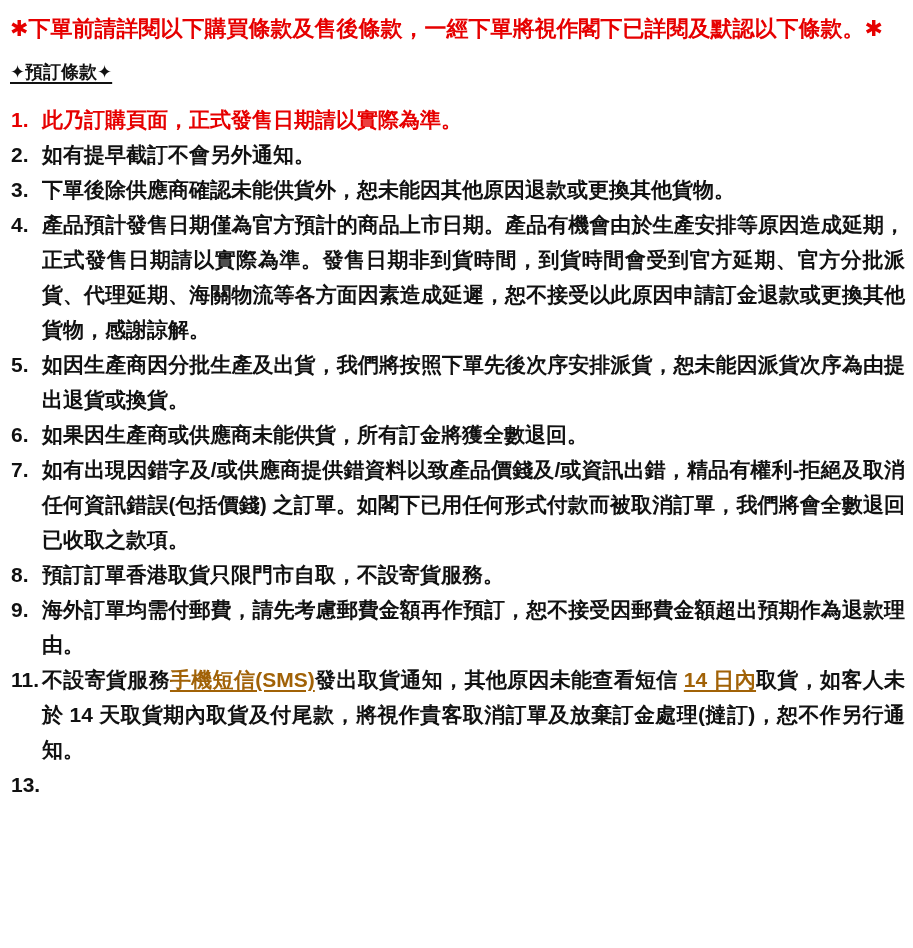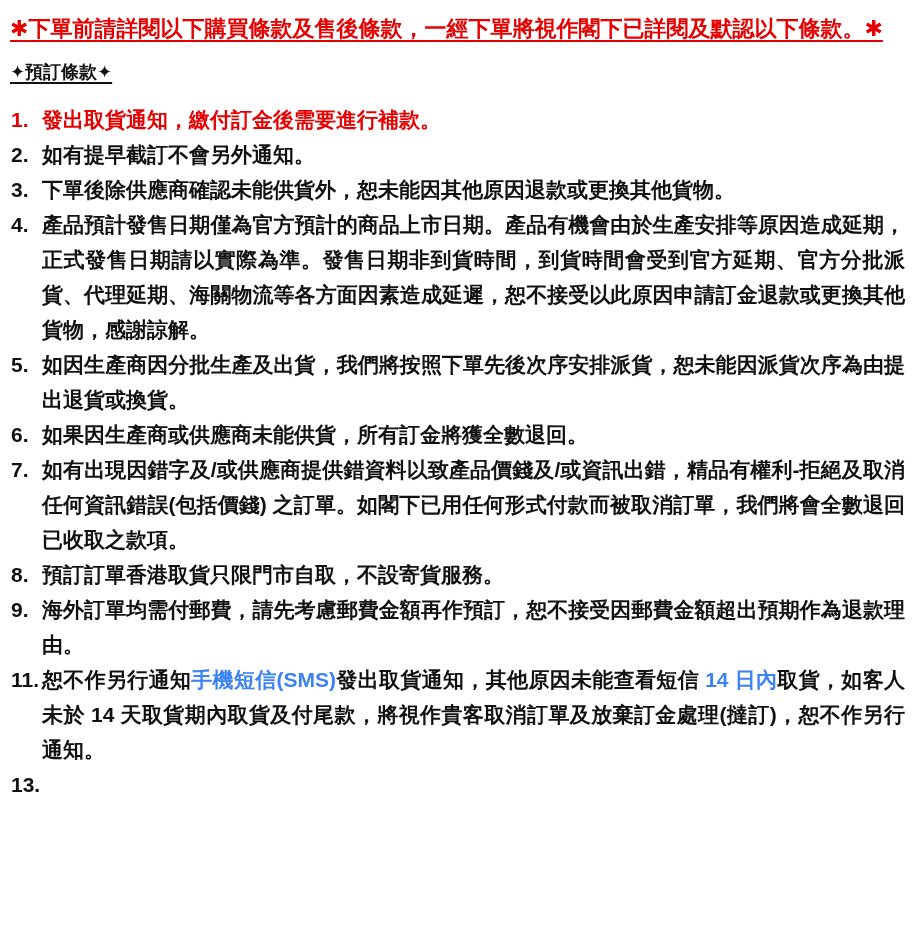--- a/index.html
+++ b/index.html
@@ -13,21 +13,20 @@
     box-sizing: border-box;
     padding: 12px 8px 10px 10px;
     font-family: "Liberation Sans", "DejaVu Sans", sans-serif;
     font-weight: bold;
     color: #111111;
   }
   .notice {
     color: #e60000;
     font-size: 22px;
     line-height: 30px;
-    text-decoration: underline;
     text-decoration-thickness: 2px;
     text-underline-offset: 4px;
     margin: 2px 0 14px 0;
   }
   .section-title {
     display: inline-block;
     color: #111111;
     font-size: 22px;
     line-height: 28px;
     text-decoration: underline;
@@ -50,38 +49,39 @@
     white-space: nowrap;
   }
   .term .body {
     flex: 1 1 auto;
     text-align: justify;
   }
   .term.red {
     color: #e60000;
   }
   .em-red {
-    color: #3b82f6;
+    color: #a16207;
+    text-decoration: underline;
     text-decoration-thickness: 2px;
     text-underline-offset: 3px;
   }
 </style>
 </head>
 <body>
 
 <div class="notice">✱下單前請詳閱以下購買條款及售後條款，一經下單將視作閣下已詳閱及默認以下條款。✱</div>
 
 <div>
   <h2 class="section-title" style="font-size:18px;">✦預訂條款✦</h2>
 </div>
 
 <div class="terms">
     <div class="term red">
       <span class="num">1.</span>
-      <div class="body"><span>發出取貨通知，繳付訂金後需要進行補款。</span></div>
+      <div class="body"><span>此乃訂購頁面，正式發售日期請以實際為準。</span></div>
     </div>
     <div class="term">
       <span class="num">2.</span>
       <div class="body"><span>如有提早截訂不會另外通知。</span></div>
     </div>
     <div class="term">
       <span class="num">3.</span>
       <div class="body"><span>下單後除供應商確認未能供貨外，恕未能因其他原因退款或更換其他貨物。</span></div>
     </div>
     <div class="term">
@@ -103,19 +103,19 @@
     <div class="term">
       <span class="num">8.</span>
       <div class="body"><span>預訂訂單香港取貨只限門市自取，不設寄貨服務。</span></div>
     </div>
     <div class="term">
       <span class="num">9.</span>
       <div class="body"><span>海外訂單均需付郵費，請先考慮郵費金額再作預訂，恕不接受因郵費金額超出預期作為退款理由。</span></div>
     </div>
     <div class="term">
       <span class="num">11.</span>
-      <div class="body"><span>恕不作另行通知</span><span class="em-red">手機短信(SMS)</span><span>發出取貨通知，其他原因未能查看短信 </span><span class="em-red">14 日內</span><span>取貨，如客人未於 14 天取貨期內取貨及付尾款，將視作貴客取消訂單及放棄訂金處理(撻訂)，恕不作另行通知。</span></div>
+      <div class="body"><span>不設寄貨服務</span><span class="em-red">手機短信(SMS)</span><span>發出取貨通知，其他原因未能查看短信 </span><span class="em-red">14 日內</span><span>取貨，如客人未於 14 天取貨期內取貨及付尾款，將視作貴客取消訂單及放棄訂金處理(撻訂)，恕不作另行通知。</span></div>
     </div>
     <div class="term">
       <span class="num">13.</span>
       <div class="body"></div>
     </div>
   </div>
 
 </body></html>

